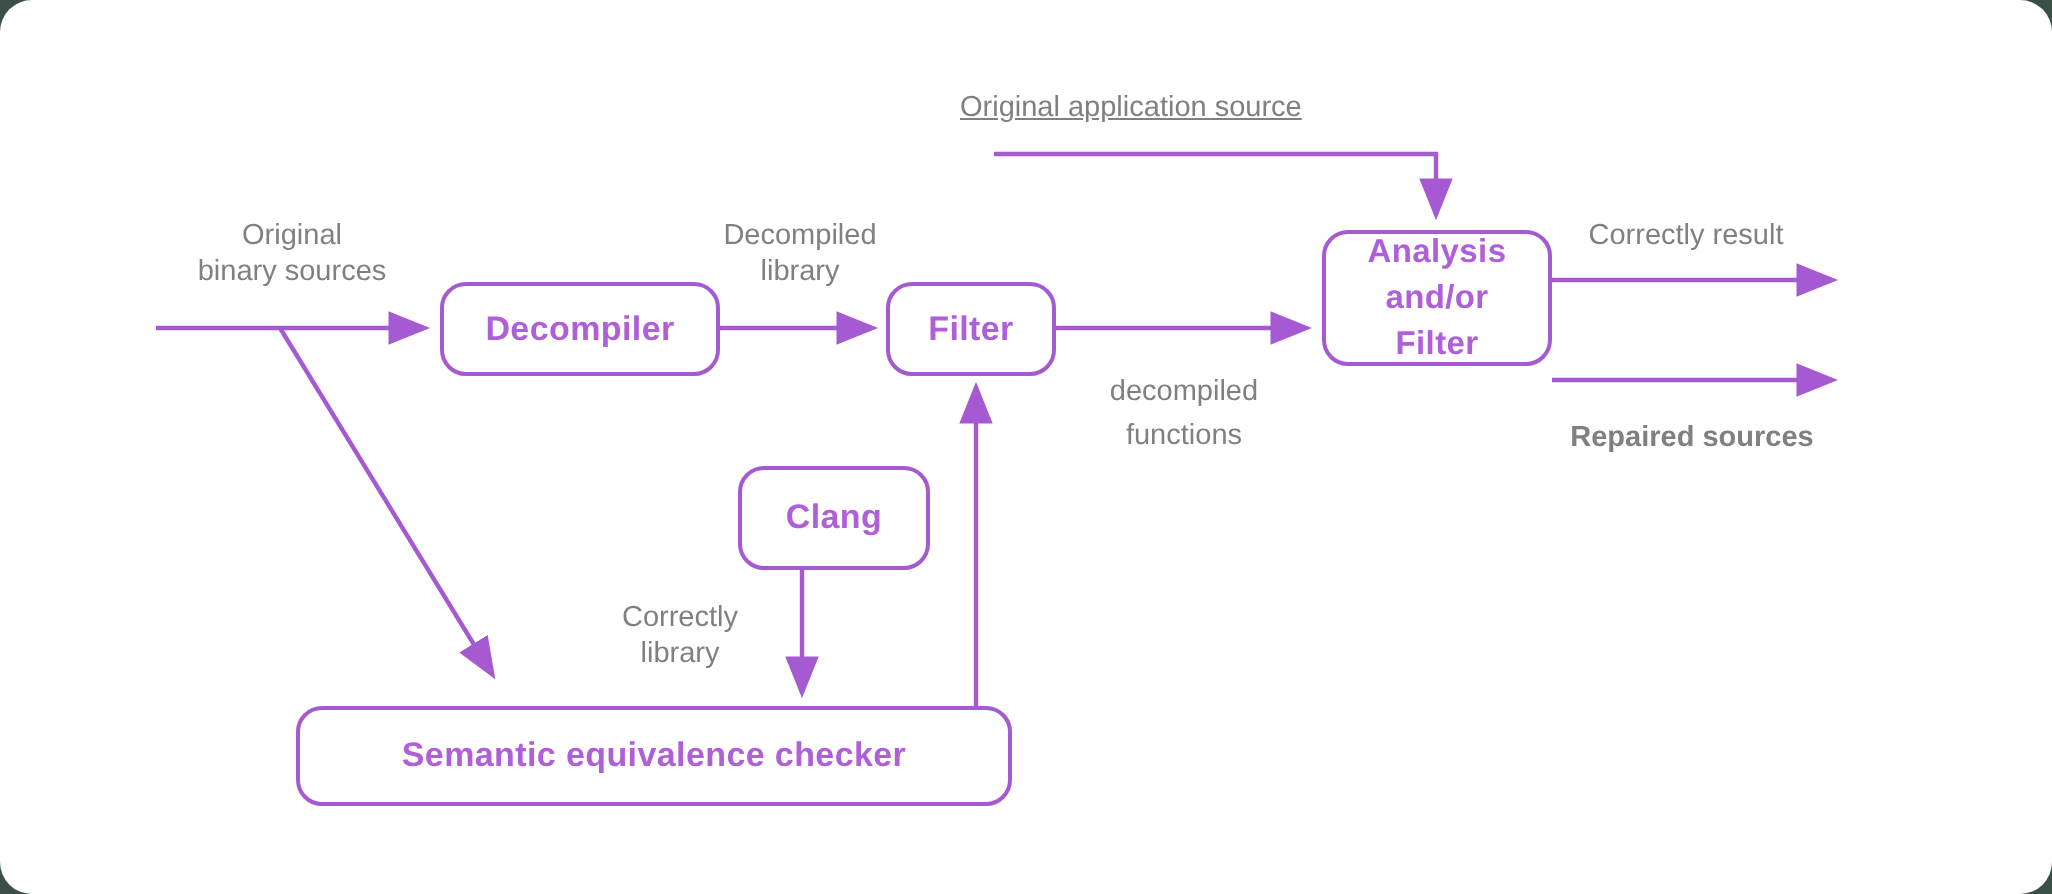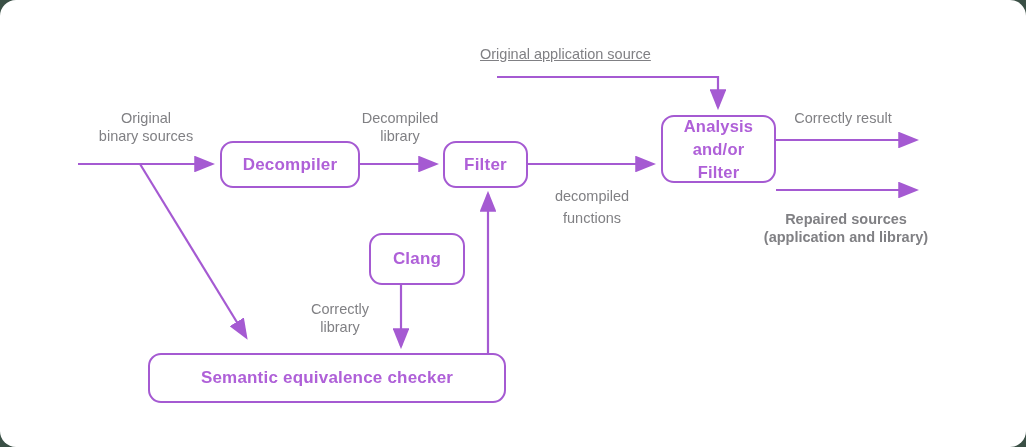--- a/index.html
+++ b/index.html
@@ -125,21 +125,20 @@
 
   <div class="lbl lbl-analusis">Correctly result</div>
 
   <div class="lbl lbl-correctly">
     <div>decompiled</div>
     <div>functions</div>
   </div>
 
   <div class="lbl lbl-repaired">
     <div>Repaired sources</div>
-    <div>(application and library)</div>
   </div>
 
   <div class="lbl lbl-recomliled">
     <div>Correctly</div>
     <div>library</div>
   </div>
 
 </div>
 
 </body></html>

